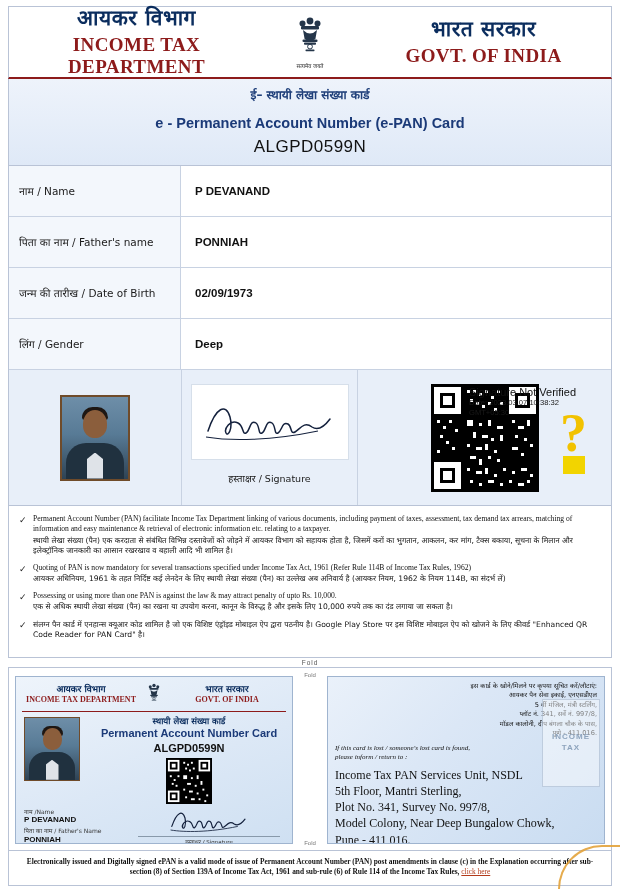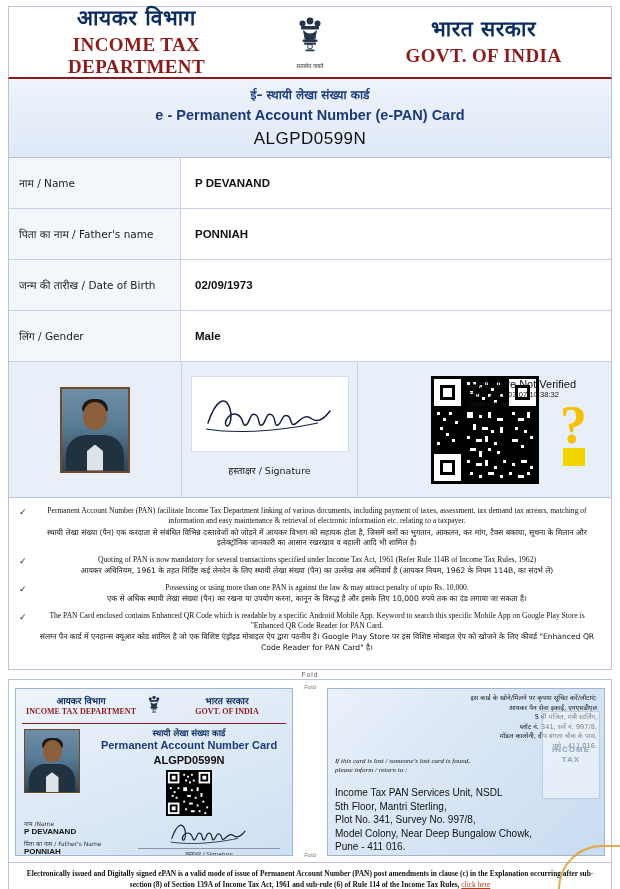--- a/index.html
+++ b/index.html
@@ -81,21 +81,21 @@
     font-family: "DejaVu Sans", sans-serif;
     font-size: 12px;
     color: #1f3f7a;
     font-weight: bold;
   }
   .t-eng {
     font-family: "Liberation Sans", sans-serif;
     font-size: 14.5px;
     color: #1b3a78;
     font-weight: bold;
-    margin-top: 4px;
+    margin-top: 12px;
     text-align: center;
   }
   .t-pan {
     font-family: "Liberation Sans", sans-serif;
     font-size: 17px;
     color: #111;
     margin-top: 6px;
     letter-spacing: 0.5px;
   }
   
@@ -271,21 +271,21 @@
   .note {
     display: flex;
     margin-bottom: 6px;
   }
   .tick {
     flex: 0 0 14px;
     font-size: 9px;
     color: #222;
     padding-top: 1px;
   }
-  .note-body { flex: 1 1 auto; text-align: center; }
+  .note-body { flex: 1 1 auto; }
   .note-en {
     font-size: 7.6px;
     line-height: 1.35;
     color: #111;
     font-family: "Liberation Serif", serif;
   }
   .note-hi {
     font-family: "DejaVu Sans", sans-serif;
     font-size: 7.6px;
     line-height: 1.4;
@@ -464,25 +464,25 @@
   }
   .cb-italic {
     font-family: "Liberation Serif", serif;
     font-style: italic;
     font-size: 7px;
     line-height: 1.35;
     color: #111;
     margin-top: 5px;
   }
   .cb-addr {
-    font-family: Liberation Sans, sans-serif;
-    font-size: 10px;
+    font-family: Liberation Serif, serif;
+    font-size: 12px;
     line-height: 1.35;
     color: #111;
-    margin-top: 11px;
+    margin-top: 4px;
   }
   .cb-contact {
     font-family: "Liberation Serif", serif;
     font-size: 7px;
     line-height: 1.35;
     color: #111;
     margin-top: 6px;
   }
   .watermark {
     position: absolute;
@@ -580,21 +580,21 @@
     <div class="frow">
       <div class="lab">पिता का नाम / Father's name</div>
       <div class="val">PONNIAH</div>
     </div>
     <div class="frow">
       <div class="lab">जन्म की तारीख / Date of Birth</div>
       <div class="val">02/09/1973</div>
     </div>
     <div class="frow">
       <div class="lab">लिंग / Gender</div>
-      <div class="val">Male</div>
+      <div class="val">Deep</div>
     </div>
   </div>
 
   <div class="strip">
     <div class="photo-cell">
       <div class="photo">
         <div class="hair"></div>
         <div class="head"></div>
         <div class="body"></div>
         <div class="shirt"></div>
@@ -718,21 +718,20 @@
     <div class="note">
       <div class="tick">✓</div>
       <div class="note-body">
         <div class="note-en">Possessing or using more than one PAN is against the law &amp;  may attract penalty of upto Rs. 10,000.</div>
         <div class="note-hi">एक से अधिक स्थायी लेखा संख्या (पैन) का रखना या उपयोग करना, कानून के विरुद्ध है और इसके लिए 10,000 रुपये तक का दंड लगाया जा सकता है।</div>
       </div>
     </div>
     <div class="note">
       <div class="tick">✓</div>
       <div class="note-body">
-        <div class="note-en">The PAN Card enclosed contains Enhanced QR Code which is readable by a specific Android Mobile App. Keyword to search this specific Mobile App on Google Play Store is "Enhanced QR Code Reader for PAN Card.</div>
         <div class="note-hi">संलग्न पैन कार्ड में एनहान्स क्यूआर कोड शामिल है जो एक विशिष्ट एंड्रॉइड मोबाइल ऐप द्वारा पठनीय है। Google Play Store पर इस विशिष्ट मोबाइल ऐप को खोजने के लिए कीवर्ड "Enhanced QR Code Reader for PAN Card" है।</div>
       </div>
     </div>
   </div>
 
   <div class="fold-top">Fold</div>
 
   <div class="cardarea">
     <div class="fold-side">Fold</div>
     <div class="fold-side2">Fold</div>

